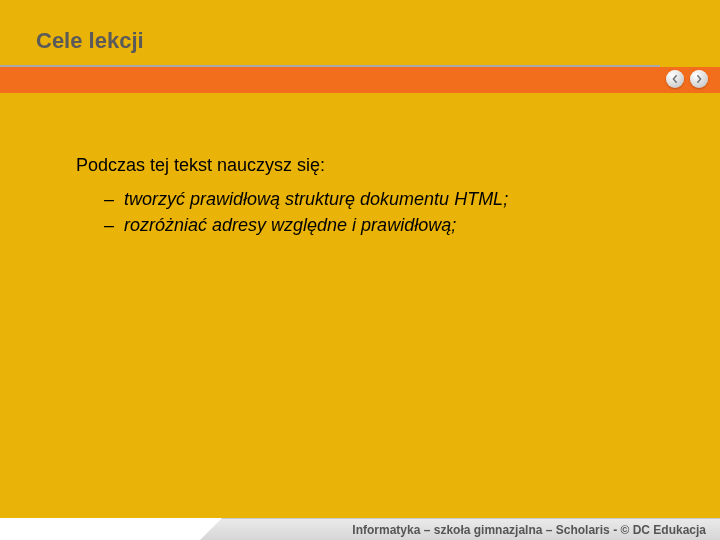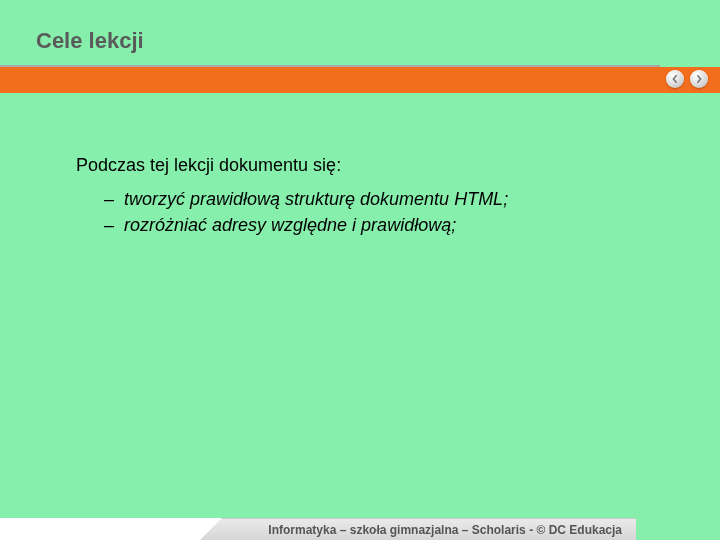--- a/index.html
+++ b/index.html
@@ -1,21 +1,21 @@
 <!DOCTYPE html>
 <html><head>
 <meta charset="utf-8">
 <style>
   * { margin: 0; padding: 0; box-sizing: border-box; }
   html, body { width: 720px; height: 540px; font-family: Arial, Helvetica, sans-serif; background: #fff; color: #000; }
   .slide {
     position: relative;
     width: 720px;
     height: 540px;
-    background: #86efac;
+    background: #eab308;
     overflow: hidden;
   }
   .title {
     position: absolute;
     top: 28px;
     left: 36px;
     font-size: 22px;
     font-weight: bold;
     color: #5a5a5a;
   }
@@ -79,21 +79,21 @@
   }
   .bullets li::before {
     content: "–";
     position: absolute;
     left: 0;
   }
   .footer-wedge {
     position: absolute;
     bottom: 0;
     left: 0;
-    width: 636px;
+    width: 720px;
     height: 26px;
   }
   .footer-gray {
     position: absolute;
     bottom: 0;
     left: 0;
     right: 0;
     height: 22px;
     background: linear-gradient(to bottom, #eaeaea 0%, #d6d6d6 100%);
     border-top: 1px solid #c9c9c9;
@@ -147,21 +147,21 @@
     <div class="nav-btn">
       <span>
         <svg viewBox="0 0 10 10">
             <path d="M3.5 1 L7 5 L3.5 9" fill="none" stroke="#777" stroke-width="2" stroke-linecap="round" stroke-linejoin="round"></path>
           </svg>
       </span>
     </div>
   </div>
 
   <div class="content">
-    <div class="intro">Podczas tej lekcji dokumentu się:</div>
+    <div class="intro">Podczas tej tekst nauczysz się:</div>
     <ul class="bullets">
       <li>tworzyć prawidłową strukturę dokumentu HTML;</li>
       <li>rozróżniać adresy względne i prawidłową;</li>
     </ul>
   </div>
 
   <div class="footer-wedge">
     <div class="footer-gray"></div>
     <div class="footer-notch"></div>
     <div class="footer-text">Informatyka – szkoła gimnazjalna – Scholaris - © DC Edukacja</div>

